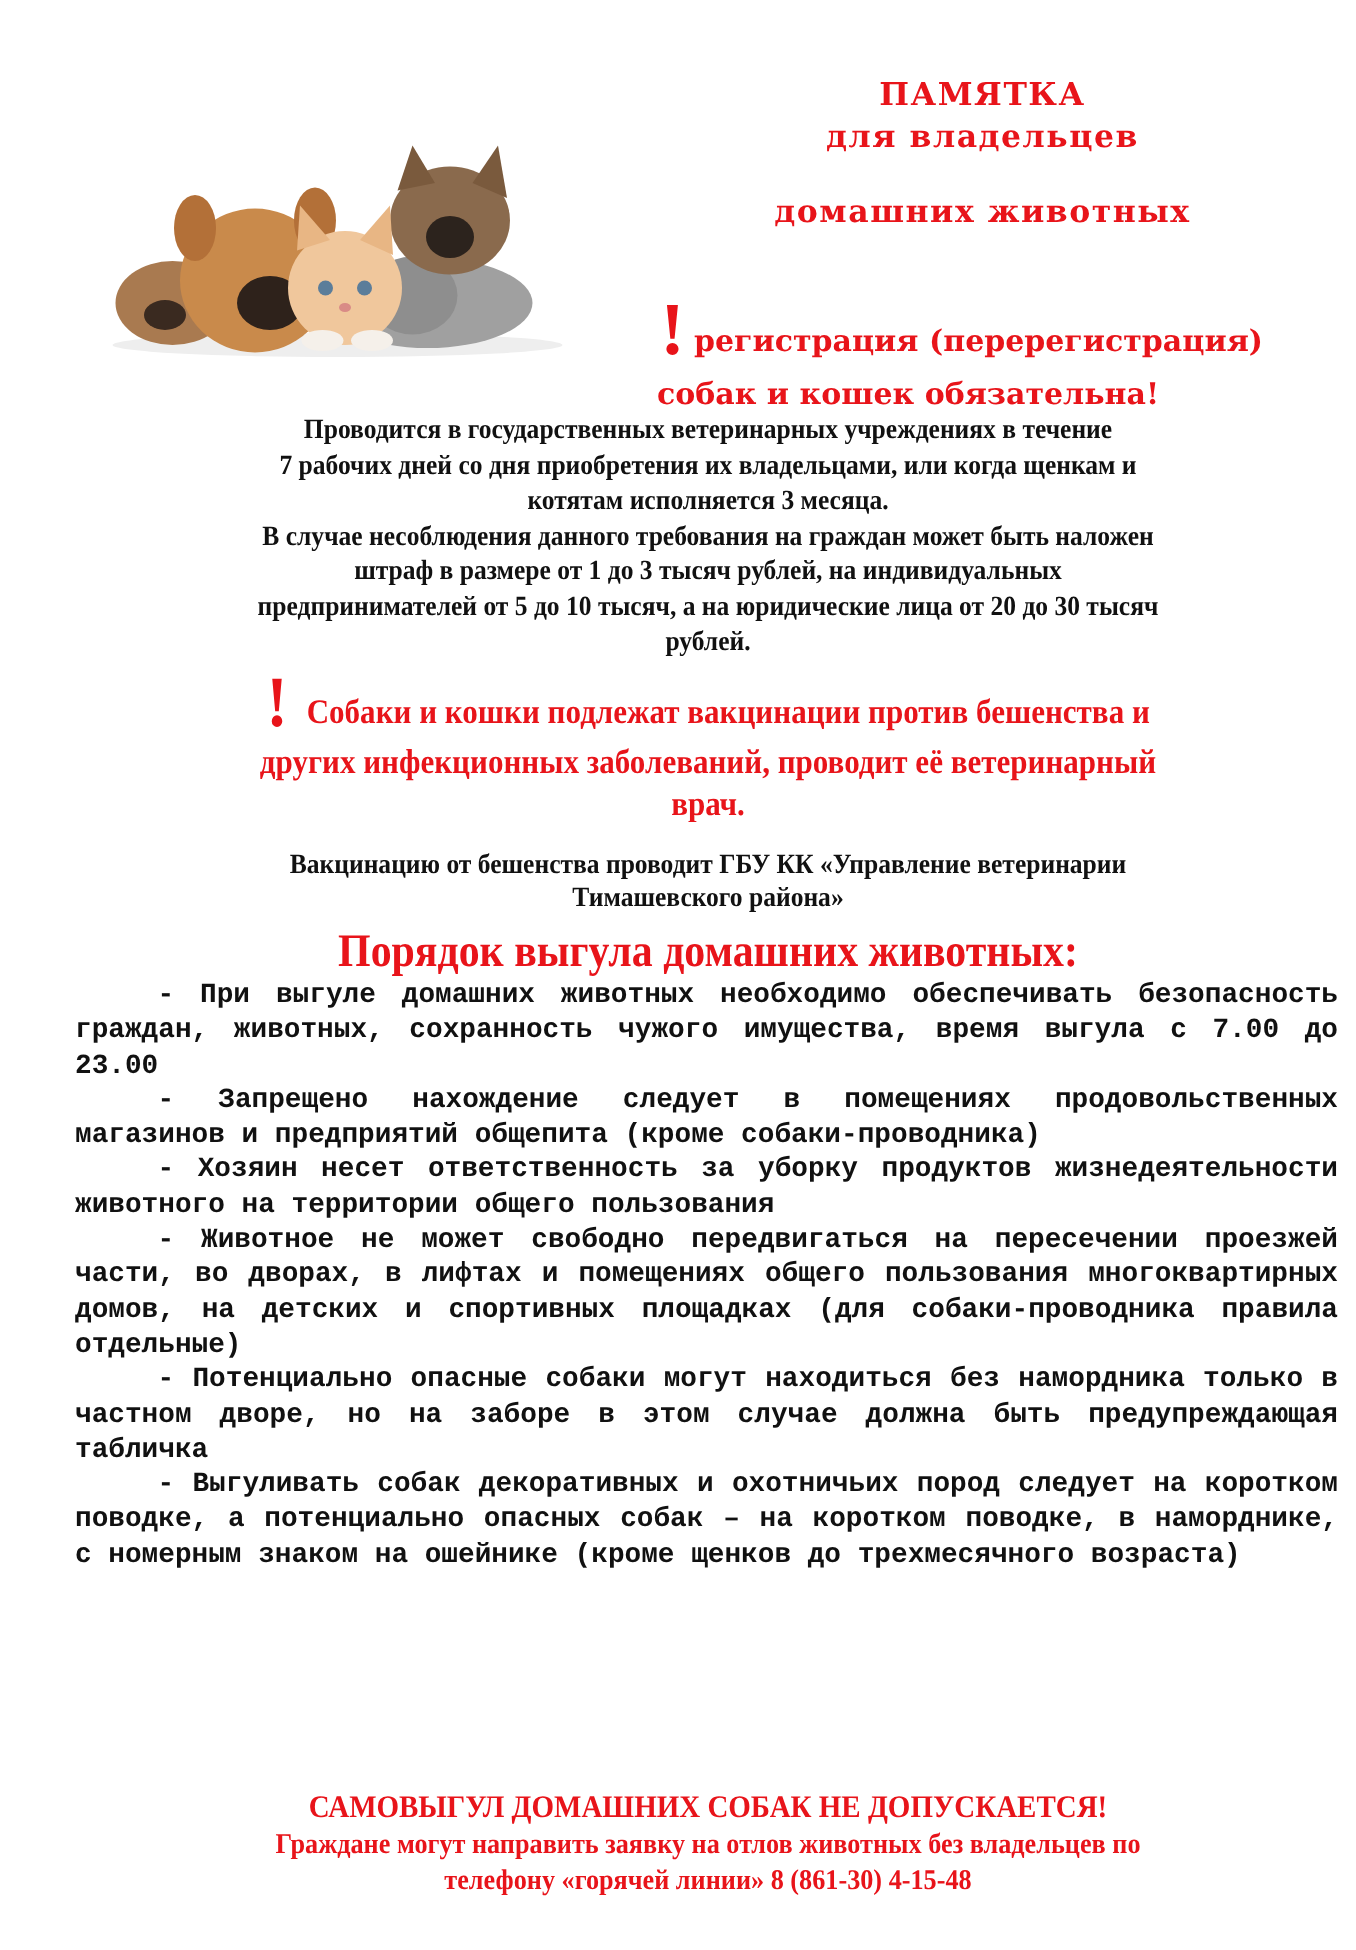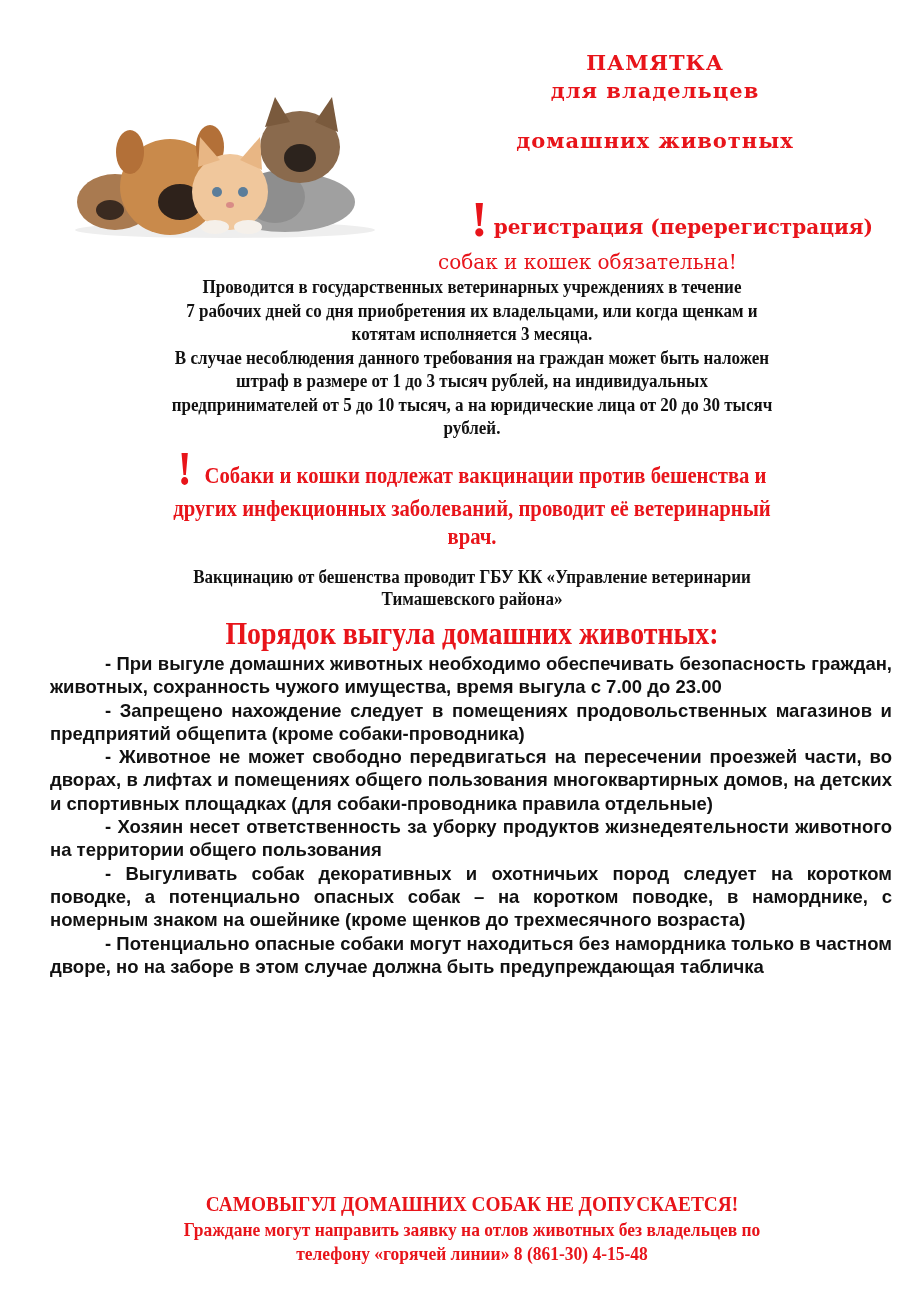--- a/index.html
+++ b/index.html
@@ -2,29 +2,29 @@
 <html><head>
 <meta charset="utf-8">
 <style>
   html, body { margin: 0; padding: 0; background: #ffffff; }
   body { width: 904px; height: 1300px; position: relative; overflow: hidden;
          font-family: "DejaVu Serif", "Liberation Serif", serif; color: #111; }
   .red { color: #e8141a; }
   .abs { position: absolute; }
   .title { left: 440px; width: 430px; text-align: center; font-weight: bold; font-size: 21px; line-height: 45px; letter-spacing: 1px; }
   .pets { left: 70px; top: 92px; width: 310px; height: 150px; }
-  .reg1 { left: 452px; top: 190px; width: 440px; font-weight: bold; font-size: 20px; white-space: nowrap; text-align: center; }
+  .reg1 { left: 440px; top: 190px; width: 440px; font-weight: bold; font-size: 20px; white-space: nowrap; }
   .bang { font-size: 50px; font-weight: bold; font-family: "Liberation Serif", serif; vertical-align: -2px; margin-right: 6px; }
-  .reg2 { left: 438px; top: 250px; font-weight: normal; font-size: 20px; white-space: nowrap; }
+  .reg2 { left: 438px; top: 250px; font-weight: bold; font-size: 20px; white-space: nowrap; }
   .center-block { left: 48px; width: 848px; text-align: center; font-family: "Liberation Serif", serif; font-weight: bold; }
   .p1 { top: 276px; font-size: 18.5px; line-height: 23.5px; transform: scaleX(0.92); transform-origin: center top; }
   .vacc { top: 452px; font-size: 23px; line-height: 33px; transform: scaleX(0.9); transform-origin: center top; }
   .vacc2 { top: 566px; font-size: 18.5px; line-height: 22px; transform: scaleX(0.92); transform-origin: center top; }
   .h2 { top: 614px; font-size: 31px; line-height: 40px; transform: scaleX(0.9); transform-origin: center top; }
-  .rules { left: 50px; top: 652px; width: 842px; font-family: Liberation Sans, sans-serif; font-weight: bold;
+  .rules { left: 50px; top: 652px; width: 842px; font-family: Liberation Mono, monospace; font-weight: bold;
            font-size: 18.5px; line-height: 23.3px; text-align: justify; }
   .rules p { margin: 0; text-indent: 55px; text-align-last: left; }
   .footer1 { top: 1190px; font-size: 21px; line-height: 28px; transform: scaleX(0.92); transform-origin: center top; }
   .footer2 { top: 1218px; font-size: 19px; line-height: 24px; transform: scaleX(0.92); transform-origin: center top; }
 </style>
 </head>
 <body>
 
 <div class="abs title red" style="top:40px">ПАМЯТКА</div>
 <div class="abs title red" style="top:68px">для владельцев</div>
@@ -85,23 +85,23 @@
 <div class="abs center-block vacc2">
   <div>Вакцинацию от бешенства проводит ГБУ КК «Управление ветеринарии</div>
   <div>Тимашевского района»</div>
 </div>
 
 <div class="abs center-block h2 red">Порядок выгула домашних животных:</div>
 
 <div class="abs rules">
   <p>- При выгуле домашних животных необходимо обеспечивать безопасность граждан, животных, сохранность чужого имущества, время выгула с 7.00 до 23.00</p>
   <p>- Запрещено нахождение следует в помещениях продовольственных магазинов и предприятий общепита (кроме собаки-проводника)</p>
+  <p>- Хозяин несет ответственность за уборку продуктов жизнедеятельности животного на территории общего пользования</p>
   <p>- Животное не может свободно передвигаться на пересечении проезжей части, во дворах, в лифтах и помещениях общего пользования многоквартирных домов, на детских и спортивных площадках (для собаки-проводника правила отдельные)</p>
-  <p>- Хозяин несет ответственность за уборку продуктов жизнедеятельности животного на территории общего пользования</p>
+  <p>- Потенциально опасные собаки могут находиться без намордника только в частном дворе, но на заборе в этом случае должна быть предупреждающая табличка</p>
   <p>- Выгуливать собак декоративных и охотничьих пород следует на коротком поводке, а потенциально опасных собак – на коротком поводке, в наморднике, с номерным знаком на ошейнике (кроме щенков до трехмесячного возраста)</p>
-  <p>- Потенциально опасные собаки могут находиться без намордника только в частном дворе, но на заборе в этом случае должна быть предупреждающая табличка</p>
 </div>
 
 <div class="abs center-block footer1 red">САМОВЫГУЛ ДОМАШНИХ СОБАК НЕ ДОПУСКАЕТСЯ!</div>
 <div class="abs center-block footer2 red">
   <div>Граждане могут направить заявку на отлов животных без владельцев по</div>
   <div>телефону «горячей линии» 8 (861-30) 4-15-48</div>
 </div>
 
 </body></html>

